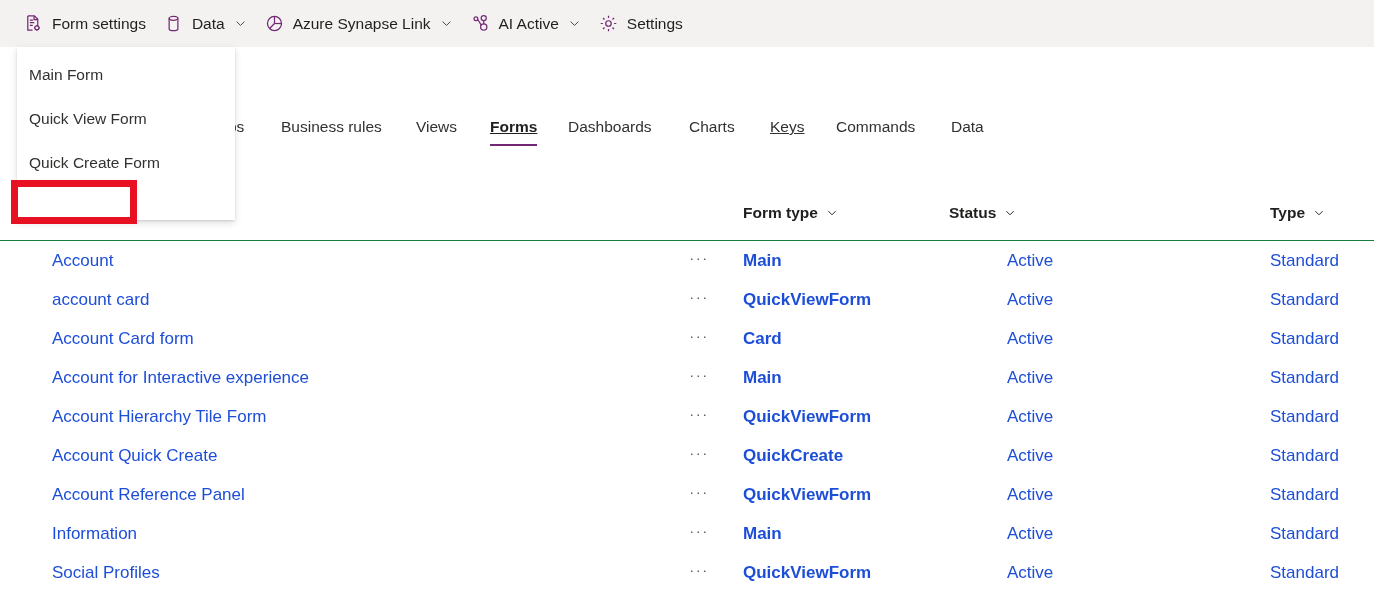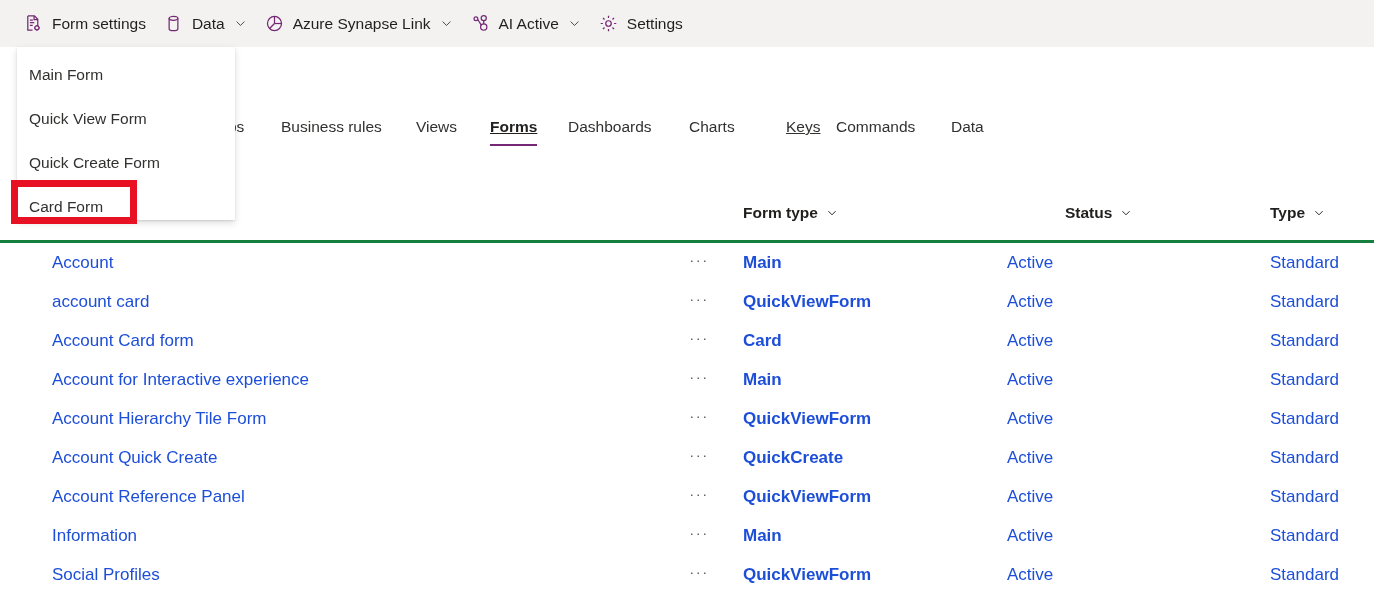--- a/index.html
+++ b/index.html
@@ -93,21 +93,21 @@
   
   #forms-table {
     position: absolute;
     left: 0;
     top: 196px;
     width: 1374px;
   }
   #table-header {
     position: relative;
     height: 44px;
-    border-bottom: 3px solid #15803d;
+    border-bottom: 1px solid #15803d;
   }
   .col-head {
     position: absolute;
     top: 8px;
     font-size: 15.5px;
     font-weight: bold;
     color: #201f1e;
     display: flex;
     align-items: center;
     cursor: pointer;
@@ -258,36 +258,36 @@
     </div>
   </div>
 
 <div id="tab-strip">
     <div class="tab" style="left: 228px;">ps</div>
     <div class="tab" style="left: 281px;">Business rules</div>
     <div class="tab" style="left: 416px;">Views</div>
     <div class="tab active" style="left: 490px; text-decoration: underline;">Forms</div>
     <div class="tab" style="left: 568px; text-align: center;">Dashboards</div>
     <div class="tab" style="left: 689px;">Charts</div>
-    <div class="tab" style="left: 786px; text-decoration: underline;">Keys</div>
+    <div class="tab" style="left: 770px; text-decoration: underline;">Keys</div>
     <div class="tab" style="left: 836px;">Commands</div>
     <div class="tab" style="left: 951px;">Data</div>
   </div>
 
 <div id="forms-table">
   <div id="table-header">
       <div class="col-head" style="left: 743px;">
         <span>Form type</span>
         <span class="sort-chev">
           <svg width="12" height="12" xmlns="http://www.w3.org/2000/svg" viewBox="0 0 20 20" fill="none" stroke="#201f1e" stroke-width="1.6">
             <path d="M4 7l6 6 6-6"></path>
           </svg>
         </span>
       </div>
-      <div class="col-head" style="left: 1065px;">
+      <div class="col-head" style="left: 949px;">
         <span>Status</span>
         <span class="sort-chev">
           <svg width="12" height="12" xmlns="http://www.w3.org/2000/svg" viewBox="0 0 20 20" fill="none" stroke="#201f1e" stroke-width="1.6">
             <path d="M4 7l6 6 6-6"></path>
           </svg>
         </span>
       </div>
       <div class="col-head" style="left: 1270px;">
         <span>Type</span>
         <span class="sort-chev">
@@ -361,16 +361,15 @@
         <div class="cell c-type">Standard</div>
         <div class="cell c-ellipsis">···</div>
       </div>
     </div>
 </div>
 
 <div id="add-form-menu">
     <div class="menu-item" style="top: 53px;">Quick View Form</div>
     <div class="menu-item" style="top: 9px;">Main Form</div>
     <div class="menu-item" style="top: 97px;">Quick Create Form</div>
-    <div class="menu-item" style="top: 141px;">Card Form</div>
   </div>
 
 <div id="card-form-highlight"></div>
 
 </body></html>

